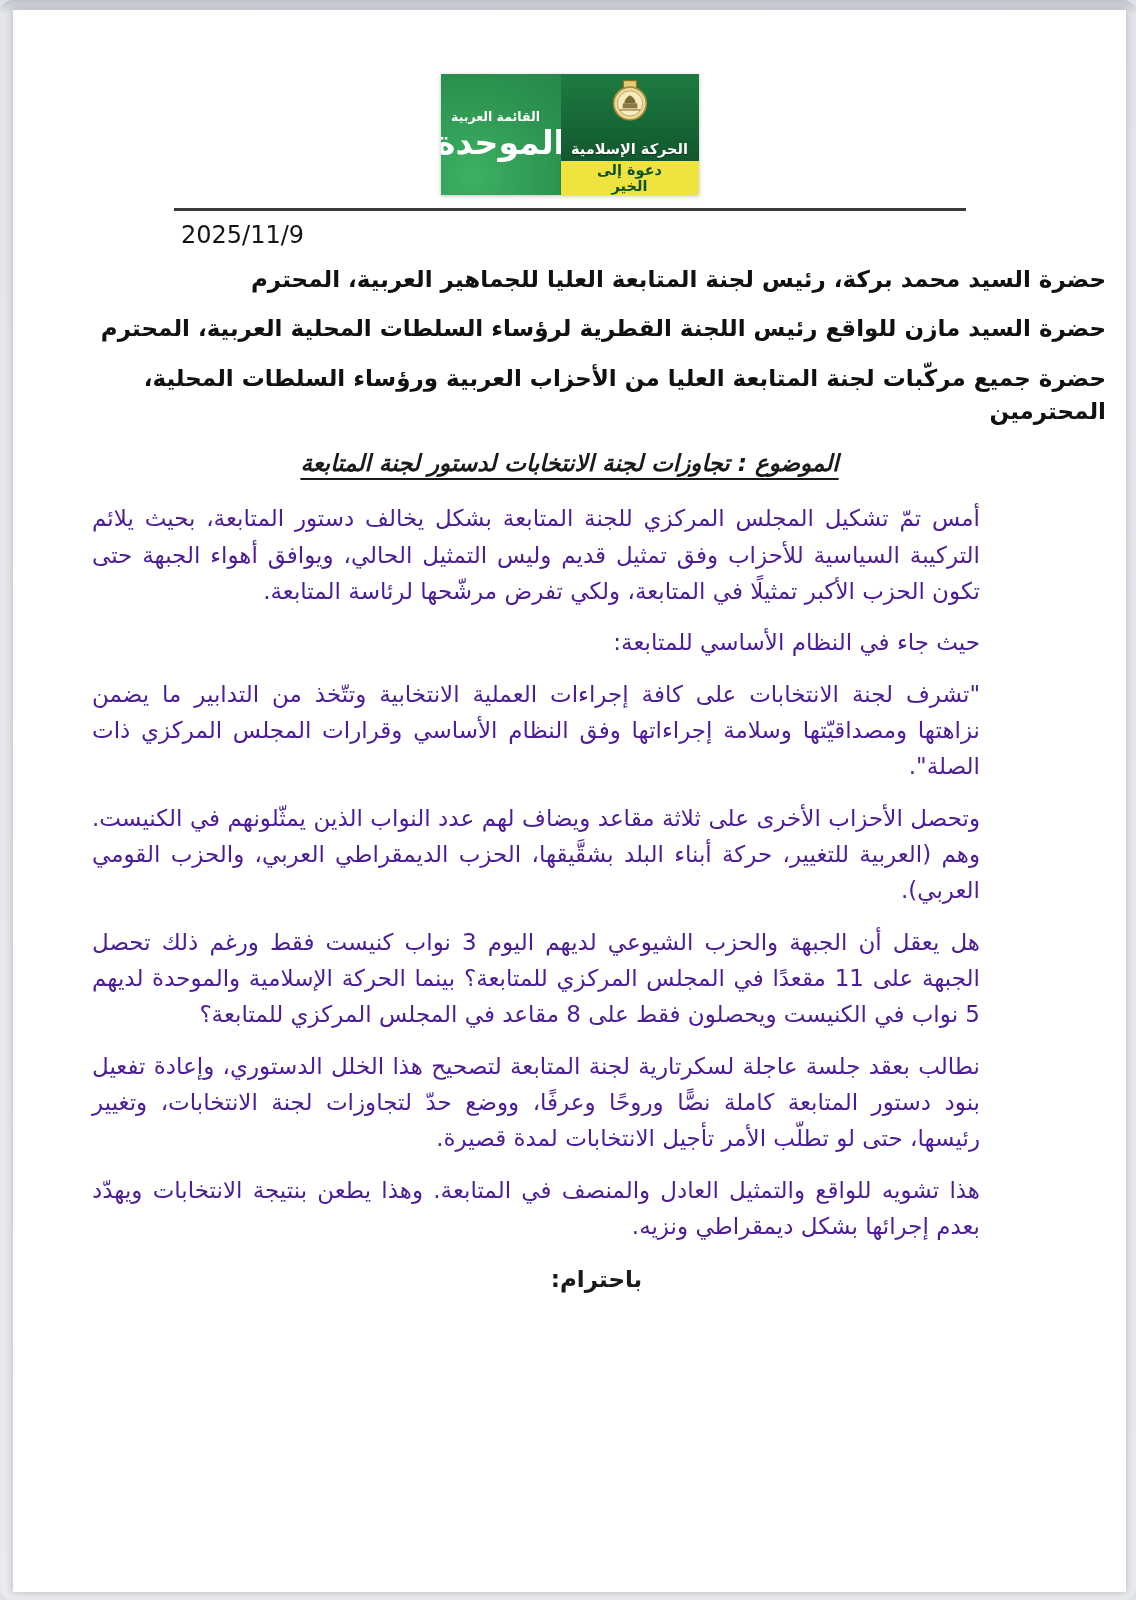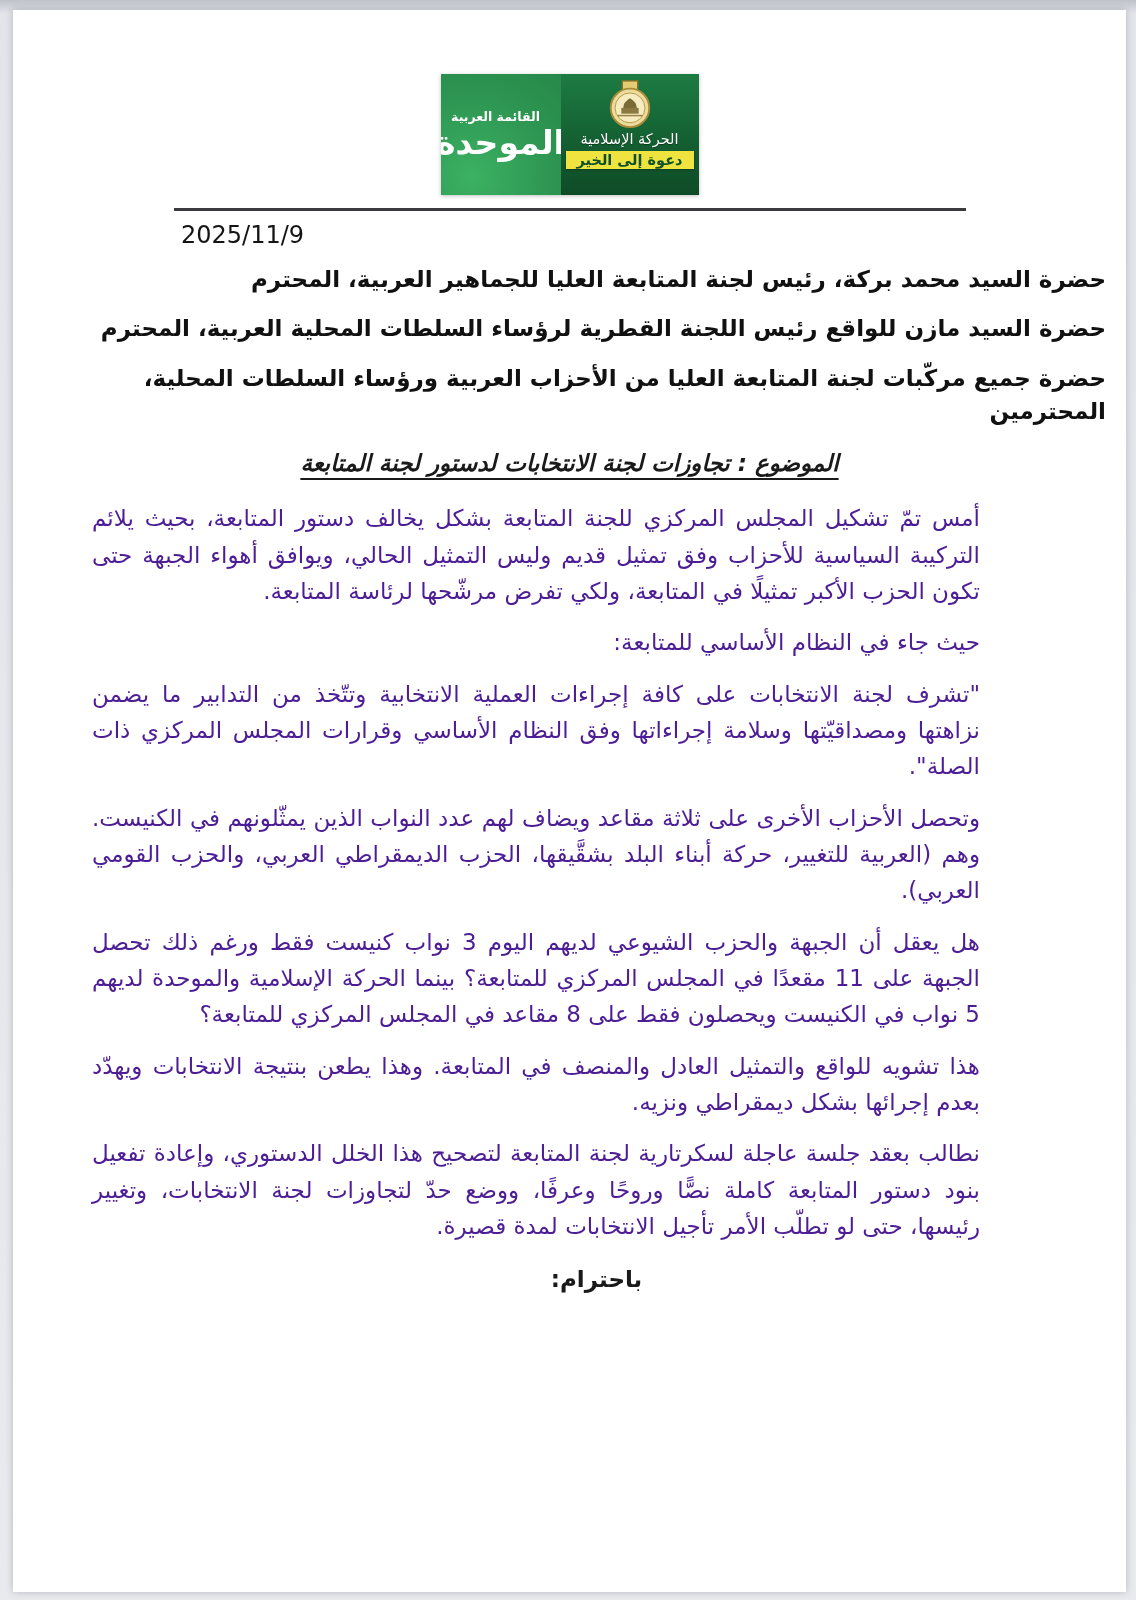--- a/index.html
+++ b/index.html
@@ -6,20 +6,21 @@
   body{
     width:1136px;height:1600px;
     background:#dfe1e6;
     font-family:"DejaVu Sans",sans-serif;
     color:#1a1a1a;
     overflow:hidden;
   }
   .photo{
     position:relative;width:1136px;height:1600px;
     background:linear-gradient(180deg,#bfc2ca 0,#e3e5ea 14px,#e8eaee 100%);
+    border-radius:13px;
   }
   .page{
     position:absolute;left:13px;top:10px;right:10px;bottom:8px;
     background:#ffffff;
     box-shadow:0 0 7px rgba(40,44,60,.25);
   }
   
   .logo-banner{
     width:258px;height:121px;
     margin:64px auto 0;
@@ -37,25 +38,25 @@
   .ul-top{font-size:12.5px;font-weight:bold;letter-spacing:0;margin-bottom:2px;margin-right:10px;}
   .ul-main{font-size:33px;font-weight:bold;line-height:1.05;}
   .panel-islamic{
     flex:1;
     background:linear-gradient(180deg,#1d7b42 0%, #146032 55%, #0e4b27 100%);
     color:#fff;
     display:flex;flex-direction:column;justify-content:flex-start;align-items:center;
     direction:rtl;text-align:center;
     padding-top:5px;
   }
-  .im-name{font-size:14.5px;font-weight:normal;margin-top:0;text-shadow:0 1px 1px rgba(0,0,0,.4);}
+  .im-name{font-size:14.5px;font-weight:bold;margin-top:18px;text-shadow:0 1px 1px rgba(0,0,0,.4);}
   .im-slogan{
     background:#efe33f;color:#0f5129;
     font-size:14.5px;font-weight:bold;
-    padding:1px 11px;margin-top:4px;
+    padding:1px 27px;margin-top:4px;
     box-shadow:0 1px 2px rgba(0,0,0,.3);
   }
   
   .rule{
     width:792px;margin:13px auto 0;
     border:none;border-top:3px solid #3b3b3e;height:0;
   }
   .date{
     direction:ltr;text-align:left;
     margin:10px 0 0 168px;
@@ -132,22 +133,22 @@
     <div class="subject">
       <span>الموضوع : تجاوزات لجنة الانتخابات لدستور لجنة المتابعة</span>
     </div>
 
     <div class="bodytext">
       <p>أمس تمّ تشكيل المجلس المركزي للجنة المتابعة بشكل يخالف دستور المتابعة، بحيث يلائم التركيبة السياسية للأحزاب وفق تمثيل قديم وليس التمثيل الحالي، ويوافق أهواء الجبهة حتى تكون الحزب الأكبر تمثيلًا في المتابعة، ولكي تفرض مرشّحها لرئاسة المتابعة.</p>
       <p>حيث جاء في النظام الأساسي للمتابعة:</p>
       <p>"تشرف لجنة الانتخابات على كافة إجراءات العملية الانتخابية وتتّخذ من التدابير ما يضمن نزاهتها ومصداقيّتها وسلامة إجراءاتها وفق النظام الأساسي وقرارات المجلس المركزي ذات الصلة".</p>
       <p>وتحصل الأحزاب الأخرى على ثلاثة مقاعد ويضاف لهم عدد النواب الذين يمثّلونهم في الكنيست. وهم (العربية للتغيير، حركة أبناء البلد بشقَّيقها، الحزب الديمقراطي العربي، والحزب القومي العربي).</p>
       <p>هل يعقل أن الجبهة والحزب الشيوعي لديهم اليوم 3 نواب كنيست فقط ورغم ذلك تحصل الجبهة على 11 مقعدًا في المجلس المركزي للمتابعة؟ بينما الحركة الإسلامية والموحدة لديهم 5 نواب في الكنيست ويحصلون فقط على 8 مقاعد في المجلس المركزي للمتابعة؟</p>
+      <p>نطالب بعقد جلسة عاجلة لسكرتارية لجنة المتابعة لتصحيح هذا الخلل الدستوري، وإعادة تفعيل بنود دستور المتابعة كاملة نصًّا وروحًا وعرفًا، ووضع حدّ لتجاوزات لجنة الانتخابات، وتغيير رئيسها، حتى لو تطلّب الأمر تأجيل الانتخابات لمدة قصيرة.</p>
       <p>هذا تشويه للواقع والتمثيل العادل والمنصف في المتابعة. وهذا يطعن بنتيجة الانتخابات ويهدّد بعدم إجرائها بشكل ديمقراطي ونزيه.</p>
-      <p>نطالب بعقد جلسة عاجلة لسكرتارية لجنة المتابعة لتصحيح هذا الخلل الدستوري، وإعادة تفعيل بنود دستور المتابعة كاملة نصًّا وروحًا وعرفًا، ووضع حدّ لتجاوزات لجنة الانتخابات، وتغيير رئيسها، حتى لو تطلّب الأمر تأجيل الانتخابات لمدة قصيرة.</p>
     </div>
 
     <div class="closing">
       <div class="sal">باحترام:</div>
 
     </div>
 
   </div>
 </div>
 

